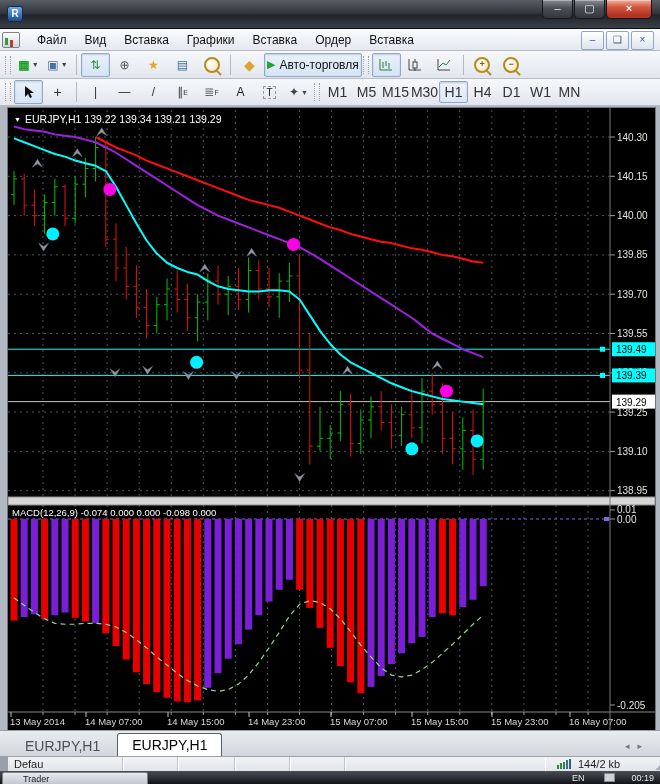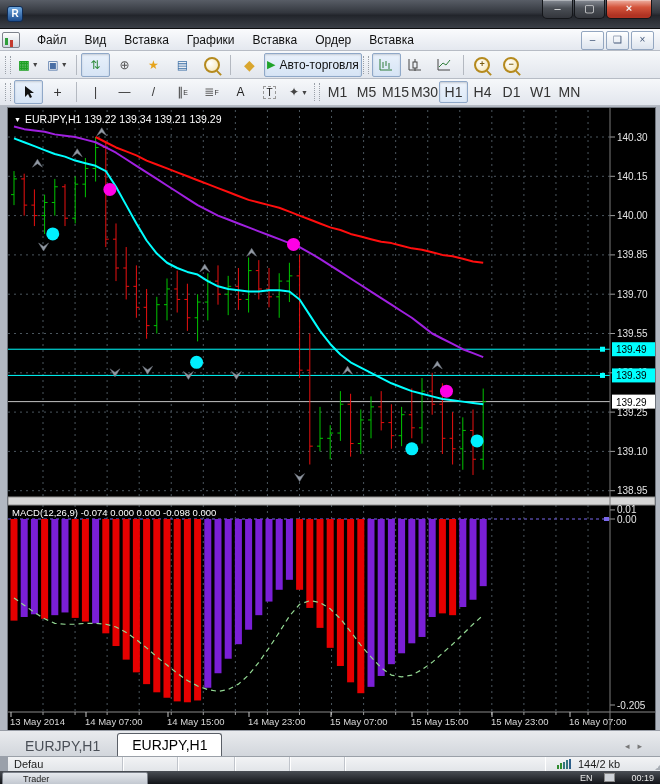--- a/index.html
+++ b/index.html
@@ -73,21 +73,21 @@
     background:
       linear-gradient(135deg,transparent 50%,#9aa0a8 50%) ;
     clip-path:polygon(100% 0,100% 100%,0 100%);opacity:.8}
   
   .taskbar{position:absolute;top:771px;left:0;width:660px;height:13px;
     background:linear-gradient(#4a4e55,#121418);overflow:hidden}
   .task-btn{position:absolute;left:2px;top:1px;width:146px;height:16px;border-radius:2px;
     background:linear-gradient(#e6e9ee,#b9bfc8);border:1px solid #7d828b;
     font-size:9px;color:#222;padding-left:20px;box-sizing:border-box;line-height:12px}
   .tb-right{position:absolute;right:6px;top:0;height:13px;display:flex;align-items:center;color:#e8e8e8;font-size:9px}
-  .tb-right .lang{margin-right:12px}
+  .tb-right .lang{margin-right:20px}
   .tb-right .tray-ico{width:9px;height:7px;background:#cfd3d9;border:1px solid #888;margin-right:16px}
   svg text{font-family:"Liberation Sans",sans-serif}
 </style>
 </head>
 <body>
 
 <div class="titlebar">
   <div class="app-icon">R</div>
 </div>
 <div class="winbtns">

